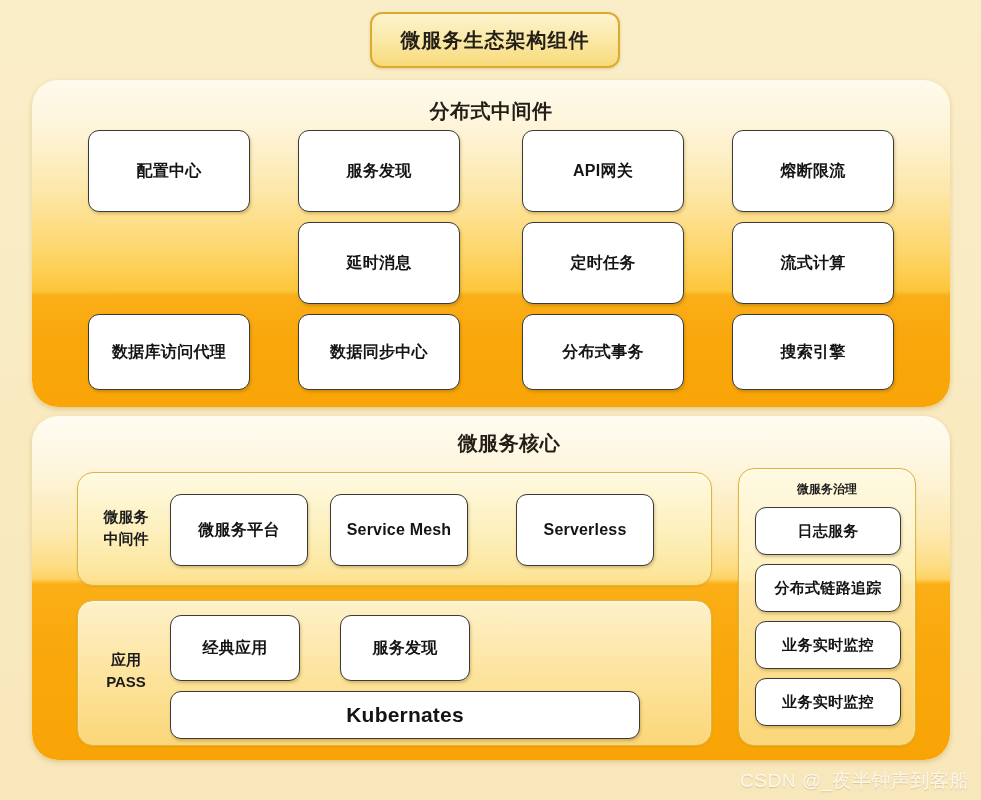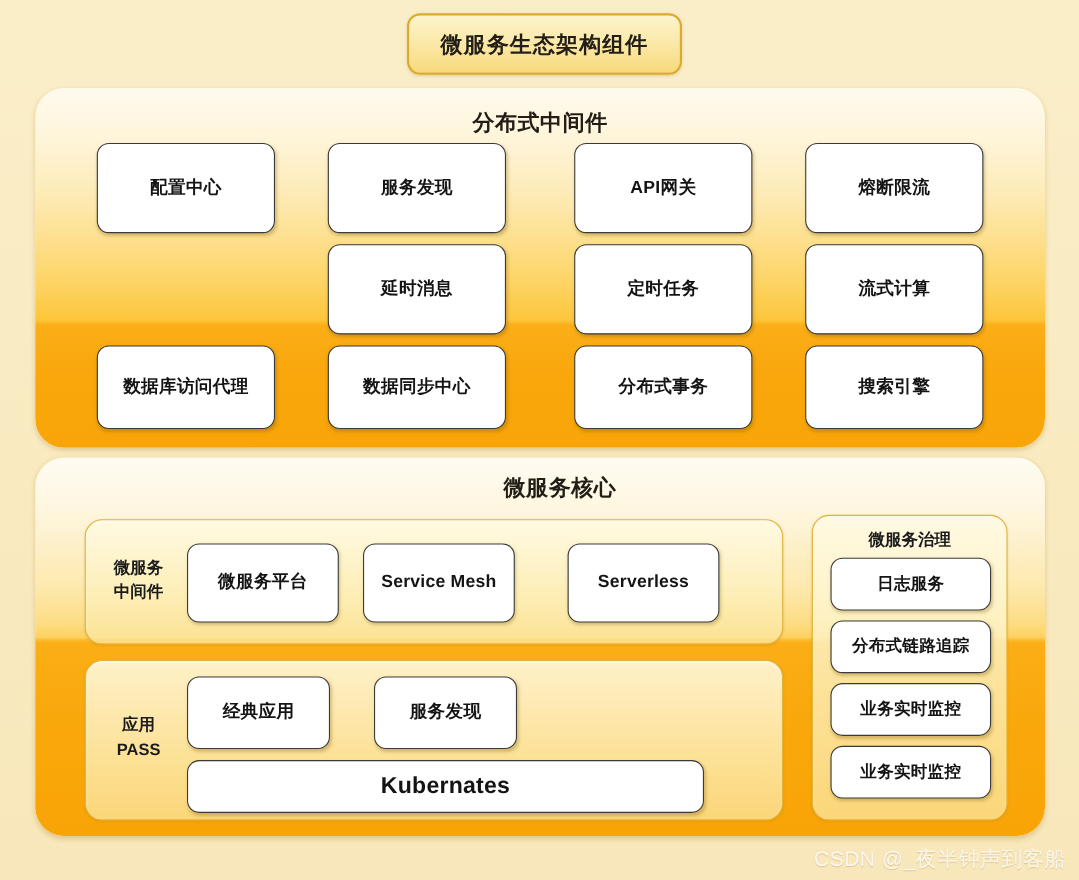--- a/index.html
+++ b/index.html
@@ -158,21 +158,21 @@
     text-align: center;
     font-size: 15px;
     font-weight: bold;
     color: #1b1b1b;
     line-height: 1.45;
   }
   .subgroup-title {
     position: absolute;
     left: 0; right: 0;
     text-align: center;
-    font-size: 15px;
+    font-size: 12px;
     font-weight: bold;
     color: #1b1b1b;
   }
 
   
   .watermark {
     position: absolute;
     right: 12px;
     bottom: 6px;
     font-size: 19px;

